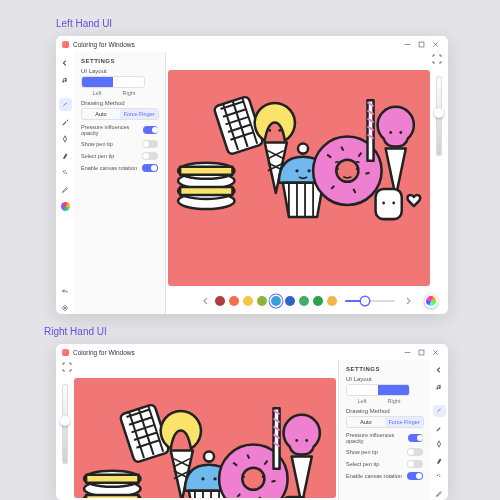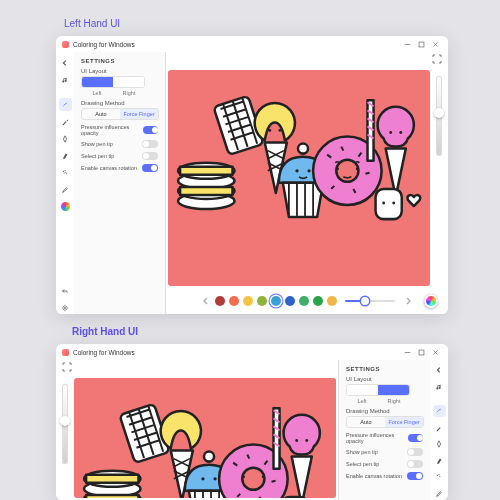--- a/index.html
+++ b/index.html
@@ -10,22 +10,22 @@
     --text:#333;
     --muted:#888;
     --border:#e1e1e4;
     --panel:#fafafa;
     --heading:#5e52e6;
   }
   *{box-sizing:border-box;font-family:"Segoe UI",Arial,sans-serif;}
   body{margin:0;width:500px;height:500px;background:var(--bg);overflow:hidden;font-size:6.5px;color:var(--text);}
   .stage{position:relative;width:500px;height:500px;}
   .heading{position:absolute;color:var(--heading);font-size:10px;font-weight:500;}
-  .h-top{left:56px;top:18px;margin-left:8px;}
-  .h-bot{left:72px;top:326px;font-weight:bold;}
+  .h-top{left:56px;top:18px;}
+  .h-bot{left:44px;top:326px;}
 
   .win{position:absolute;left:56px;width:392px;background:#fdfdfd;border-radius:6px;box-shadow:0 4px 20px rgba(0,0,0,.12);overflow:hidden;}
   .win-top{top:36px;height:278px;}
   .win-bot{top:344px;height:156px;}
 
   .titlebar{height:16px;display:flex;align-items:center;justify-content:space-between;padding:0 6px;background:#fff;}
   .title-left{display:flex;align-items:center;gap:4px;}
   .app-ico{width:7px;height:7px;border-radius:2px;background:linear-gradient(135deg,#ff8a8a,#ff5a5a);}
   .tbtns{display:flex;gap:0;}
   .tbtn{width:14px;height:14px;display:flex;align-items:center;justify-content:center;color:#666;}

